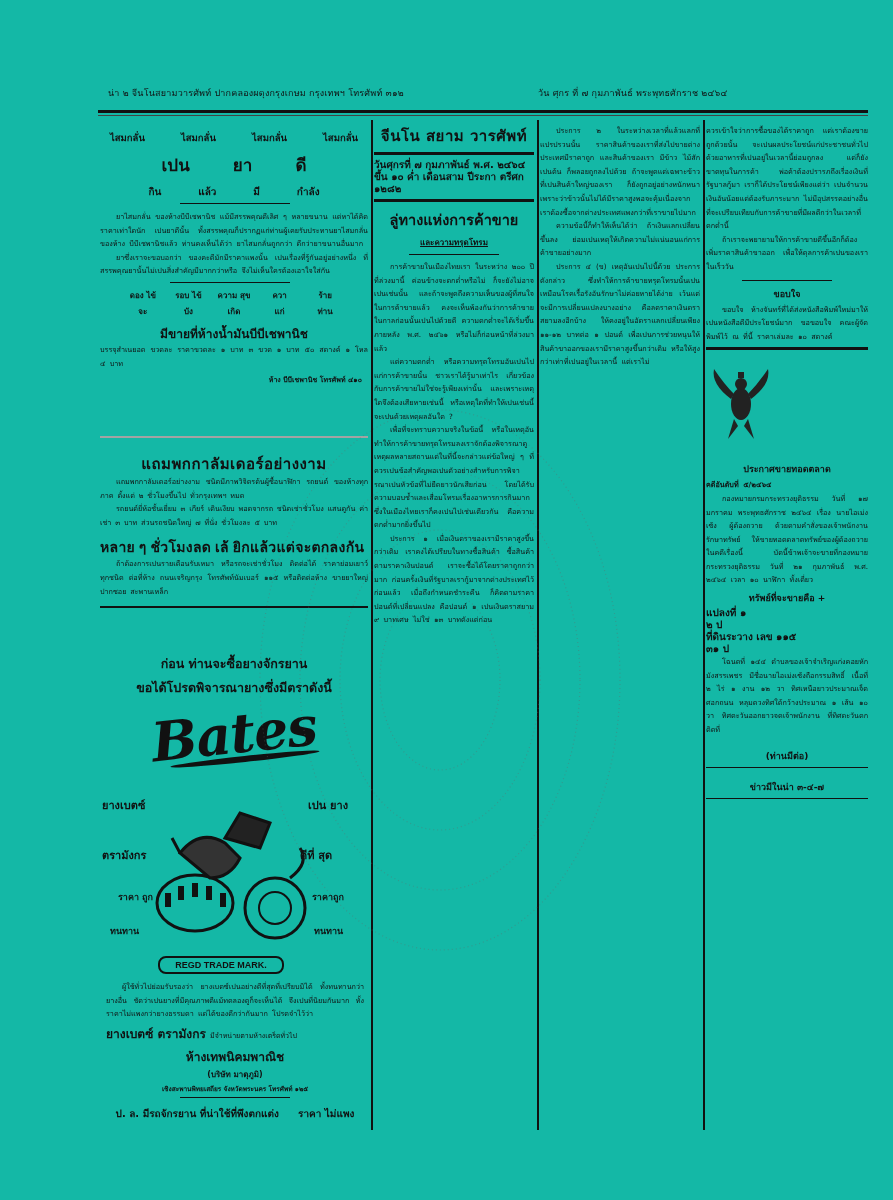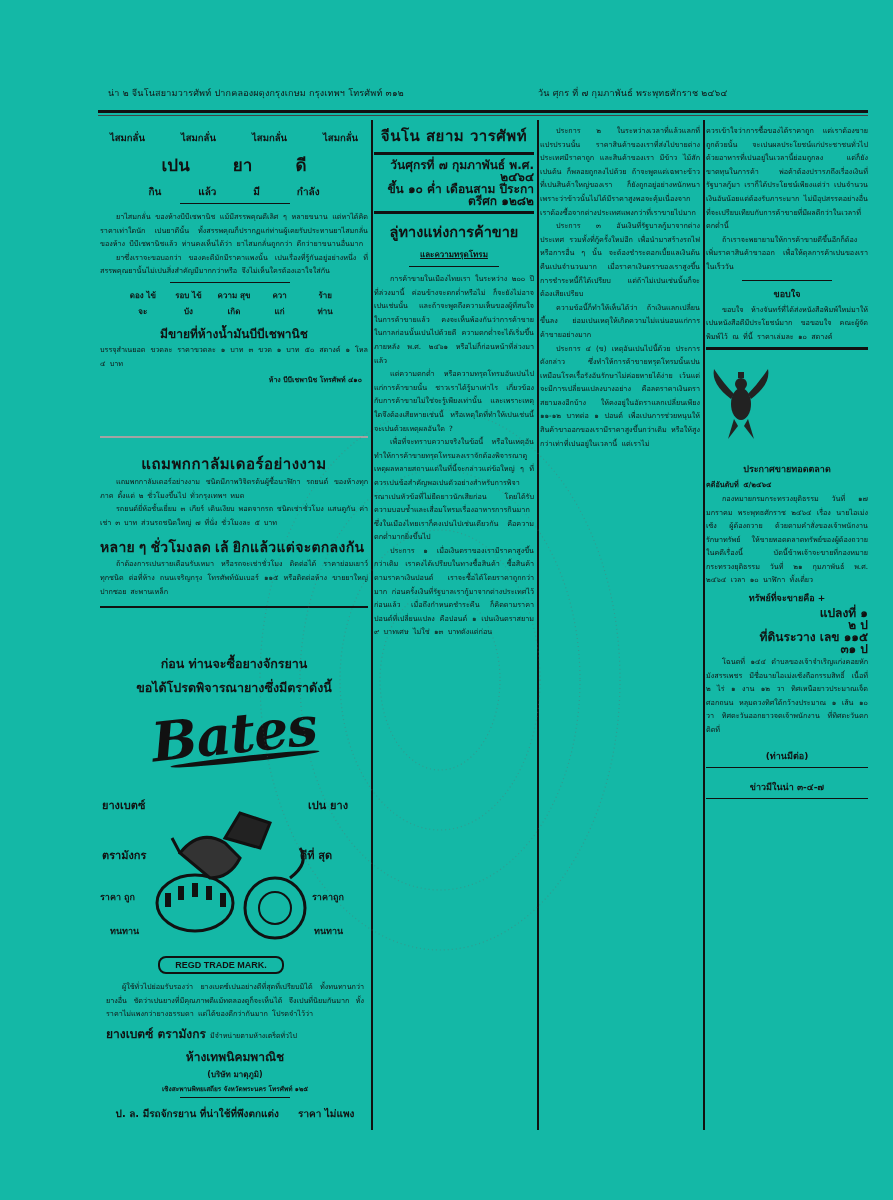--- a/index.html
+++ b/index.html
@@ -44,21 +44,21 @@
   .ad3 .tm{position:absolute;left:58px;top:348px;width:122px;height:14px;border:2px solid #111;border-radius:8px;font-size:9px;font-weight:bold;text-align:center;line-height:14px;font-family:"Liberation Sans",sans-serif;}
   .ad3 .body{position:absolute;left:6px;top:372px;width:258px;}
   .ad3 .brand{font-size:12px;font-weight:bold;margin-top:3px;}
   .ad3 .brand small{font-size:7px;font-weight:normal;font-family:Liberation Serif, serif;}
   .ad3 .dealer{font-size:12px;font-weight:bold;text-align:center;margin-top:4px;}
   .ad3 .dealer-sub{font-size:8px;text-align:center;font-weight:bold;margin-top:2px;}
   .ad3 .addr{font-size:6.5px;text-align:center;margin-top:3px;font-weight:bold;}
   .ad3 .last{font-size:10px;font-weight:bold;margin-top:8px;display:flex;justify-content:space-around;}
   
   .mast{font-size:15px;font-weight:bold;text-align:center;margin-top:6px;letter-spacing:0.5px;}
-  .datel{font-size:12px;text-align:right;font-weight:bold;line-height:12px;}
+  .datel{font-size:10px;text-align:left;font-weight:bold;line-height:12px;}
   .headline{font-size:14.5px;font-weight:bold;text-align:center;margin-top:6px;}
   .subhead{font-size:8px;font-weight:bold;text-align:center;margin-top:5px;text-decoration:underline;}
   
   .mini-h{font-size:9px;font-weight:bold;text-align:center;margin:4px 0 2px;}
   .garuda{width:70px;height:80px;margin:10px auto;}
   .cont{font-size:9px;font-weight:bold;text-align:center;margin-top:12px;}
   .speckle{position:absolute;pointer-events:none;opacity:0.35;}
 </style>
 </head>
 <body>
@@ -126,21 +126,21 @@
     </div>
 
     <div class="ad3">
       <div class="h" style="margin-top:46px;">ก่อน ท่านจะซื้อยางจักรยาน</div>
       <div class="h" style="margin-top:4px;">ขอได้โปรดพิจารณายางซึ่งมีตราดังนี้</div>
       <div class="logo">Bates</div>
       <div class="logo-swash"></div>
 
       <span class="side" style="left:2px;top:188px;">ยางเบตซ์</span>
       <span class="side" style="left:2px;top:238px;">ตรามังกร</span>
-      <span class="side s" style="left:0;top:282px;">ราคา ถูก</span>
+      <span class="side s" style="left:18px;top:282px;">ราคา ถูก</span>
       <span class="side s" style="left:10px;top:316px;">ทนทาน</span>
       <span class="side" style="left:208px;top:188px;">เปน ยาง</span>
       <span class="side" style="left:200px;top:238px;">ดีที่ สุด</span>
       <span class="side s" style="left:212px;top:282px;">ราคาถูก</span>
       <span class="side s" style="left:214px;top:316px;">ทนทาน</span>
 
       <svg class="dragon" viewBox="0 0 170 140">
         <g fill="none" stroke="#111" stroke-width="3">
           <ellipse cx="45" cy="95" rx="38" ry="28"></ellipse>
           <circle cx="125" cy="100" r="30"></circle>
@@ -188,21 +188,20 @@
     <div class="subhead">และความทรุดโทรม</div>
     <div class="hr" style="width:90px;margin:5px auto;"></div>
     <p class="p ind">การค้าขายในเมืองไทยเรา ในระหว่าง ๒๐๐ ปีที่ล่วงมานี้ ค่อนข้างจะตกต่ำหรือไม่ ก็จะยังไม่อาจเปนเช่นนั้น และถ้าจะพูดถึงความเห็นของผู้ที่สนใจในการค้าขายแล้ว คงจะเห็นพ้องกันว่าการค้าขายในกาลก่อนนั้นเปนไปด้วยดี ความตกต่ำจะได้เริ่มขึ้นภายหลัง พ.ศ. ๒๔๖๑ หรือไม่ก็ก่อนหน้าที่ล่วงมาแล้ว</p>
     <p class="p ind">แต่ความตกต่ำ หรือความทรุดโทรมอันเปนไปแก่การค้าขายนั้น ชาวเราได้รู้มาเท่าไร เกี่ยวข้องกับการค้าขายไม่ใช่จะรู้เพียงเท่านั้น และเพราะเหตุใดจึงต้องเสียหายเช่นนี้ หรือเหตุใดที่ทำให้เปนเช่นนี้ จะเปนด้วยเหตุผลอันใด ?</p>
     <p class="p ind">เพื่อที่จะทราบความจริงในข้อนี้ หรือในเหตุอันทำให้การค้าขายทรุดโทรมลงเราจักต้องพิจารณาดูเหตุผลหลายสถานแต่ในที่นี้จะกล่าวแต่ข้อใหญ่ ๆ ที่ควรเปนข้อสำคัญพอเปนตัวอย่างสำหรับการพิจารณาเปนหัวข้อที่ไม่ยืดยาวนักเสียก่อน โดยได้รับความบอบช้ำและเสื่อมโทรมเรื่องอาหารการกินมาก ซึ่งในเมืองไทยเราก็คงเปนไปเช่นเดียวกัน คือความตกต่ำมากยิ่งขึ้นไป</p>
     <p class="p ind">ประการ ๑ เมื่อเงินตราของเรามีราคาสูงขึ้นกว่าเดิม เราคงได้เปรียบในทางซื้อสินค้า ซื้อสินค้าตามราคาเงินปอนด์ เราจะซื้อได้โดยราคาถูกกว่ามาก ก่อนครั้งเงินที่รัฐบาลเรากู้มาจากต่างประเทศไว้ก่อนแล้ว เมื่อถึงกำหนดชำระคืน ก็คิดตามราคาปอนด์ที่เปลี่ยนแปลง คือปอนด์ ๑ เปนเงินตราสยาม ๙ บาทเศษ ไม่ใช่ ๑๓ บาทดังแต่ก่อน</p>
   </div>
 
   <div class="col col3">
     <p class="p ind" style="margin-top:6px;">ประการ ๒ ในระหว่างเวลาที่แล้วแลกที่แปรปรวนนั้น ราคาสินค้าของเราที่ส่งไปขายต่างประเทศมีราคาถูก และสินค้าของเรา มีข้าว ไม้สักเปนต้น ก็พลอยถูกลงไปด้วย ถ้าจะพูดแต่เฉพาะข้าวที่เปนสินค้าใหญ่ของเรา ก็ยังถูกอยู่อย่างหนักหนา เพราะว่าข้าวนั้นไม่ได้มีราคาสูงพอจะคุ้มเนื่องจากเราต้องซื้อจากต่างประเทศแพงกว่าที่เราขายไปมาก</p>
-    <p class="p ind">ประการ ๓ อันเงินที่รัฐบาลกู้มาจากต่างประเทศ รวมทั้งที่กู้ครั้งใหม่อีก เพื่อนำมาสร้างรถไฟหรือการอื่น ๆ นั้น จะต้องชำระดอกเบี้ยแลเงินต้นคืนเปนจำนวนมาก เมื่อราคาเงินตราของเราสูงขึ้น การชำระหนี้ก็ได้เปรียบ แต่ถ้าไม่เปนเช่นนั้นก็จะต้องเสียเปรียบ</p>
     <p class="p ind">ความข้อนี้ก็ทำให้เห็นได้ว่า ถ้าเงินแลกเปลี่ยนขึ้นลง ย่อมเปนเหตุให้เกิดความไม่แน่นอนแก่การค้าขายอย่างมาก</p>
     <p class="p ind">ประการ ๔ (ข) เหตุอันเปนไปนี้ด้วย ประการดังกล่าว ซึ่งทำให้การค้าขายทรุดโทรมนั้นเปนเหมือนโรคเรื้อรังอันรักษาไม่ค่อยหายได้ง่าย เว้นแต่จะมีการเปลี่ยนแปลงบางอย่าง คือลดราคาเงินตราสยามลงอีกบ้าง ให้คงอยู่ในอัตราแลกเปลี่ยนเพียง ๑๑-๑๒ บาทต่อ ๑ ปอนด์ เพื่อเปนการช่วยหนุนให้สินค้าขาออกของเรามีราคาสูงขึ้นกว่าเดิม หรือให้สูงกว่าเท่าที่เปนอยู่ในเวลานี้ แต่เราไม่</p>
   </div>
 
   <div class="col col4">
     <p class="p" style="margin-top:6px;">ควรเข้าใจว่าการซื้อของได้ราคาถูก แต่เราต้องขายถูกด้วยนั้น จะเปนผลประโยชน์แก่ประชาชนทั่วไป ด้วยอาหารที่เปนอยู่ในเวลานี้ย่อมถูกลง แต่ก็ยังขาดทุนในการค้า พ่อค้าต้องปรารภถึงเรื่องเงินที่รัฐบาลกู้มา เราก็ได้ประโยชน์เพียงแต่ว่า เปนจำนวนเงินอันน้อยแต่ต้องรับภาระมาก ไม่มีอุปสรรคอย่างอื่นที่จะเปรียบเทียบกับการค้าขายที่มีผลดีกว่าในเวลาที่ตกต่ำนี้</p>
     <p class="p ind">ถ้าเราจะพยายามให้การค้าขายดีขึ้นอีกก็ต้องเพิ่มราคาสินค้าขาออก เพื่อให้ดุลการค้าเปนของเราในเร็ววัน</p>
     <div class="hr" style="width:90px;margin:6px auto;"></div>
     <div class="mini-h">ขอบใจ</div>
     <p class="p ind">ขอบใจ ห้างจันทร์ที่ได้ส่งหนังสือพิมพ์ใหม่มาให้ เปนหนังสือดีมีประโยชน์มาก ขอขอบใจ คณะผู้จัดพิมพ์ไว้ ณ ที่นี้ ราคาเล่มละ ๑๐ สตางค์</p>

